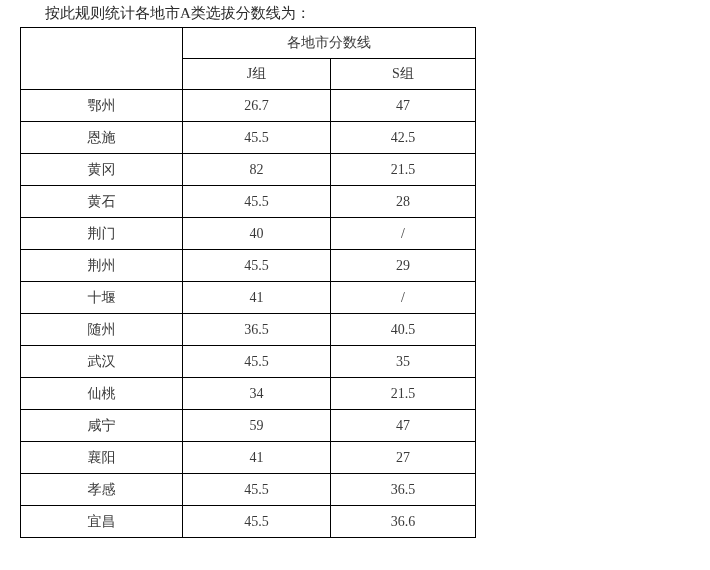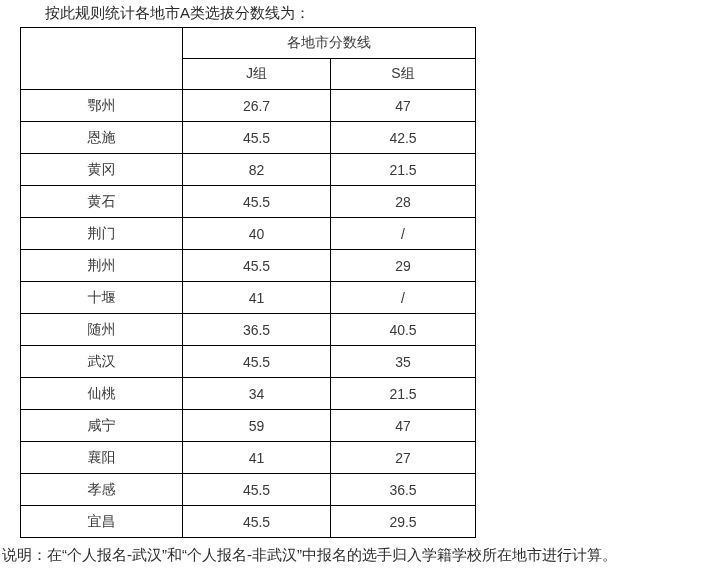--- a/index.html
+++ b/index.html
@@ -9,20 +9,21 @@
     width: 710px;
     height: 570px;
     font-family: "Liberation Sans", "DejaVu Sans", sans-serif;
     color: #333333;
     overflow: hidden;
   }
   .page {
     width: 653px;
     height: 570px;
     box-sizing: border-box;
+    font-family: Liberation Serif, serif;
   }
   .intro {
     margin: 0;
     padding: 4px 0 5px 45px;
     font-size: 15px;
     line-height: 18px;
     color: #2b2b2b;
   }
   table.score-table {
     border-collapse: collapse;
@@ -140,20 +141,19 @@
         <td>27</td>
       </tr>
       <tr class="data-row">
         <td>孝感</td>
         <td>45.5</td>
         <td>36.5</td>
       </tr>
       <tr class="data-row">
         <td>宜昌</td>
         <td>45.5</td>
-        <td>29.5</td>
+        <td>36.6</td>
       </tr>
     </tbody>
   </table>
 
-  <p class="footnote">说明：在“个人报名-武汉”和“个人报名-非武汉”中报名的选手归入学籍学校所在地市进行计算。</p>
 
 </div>
 
 </body></html>

